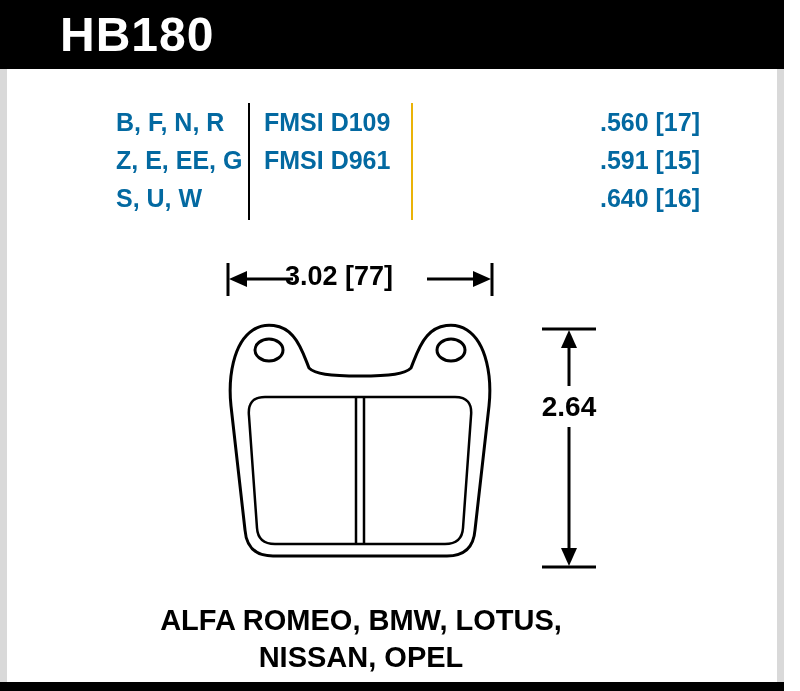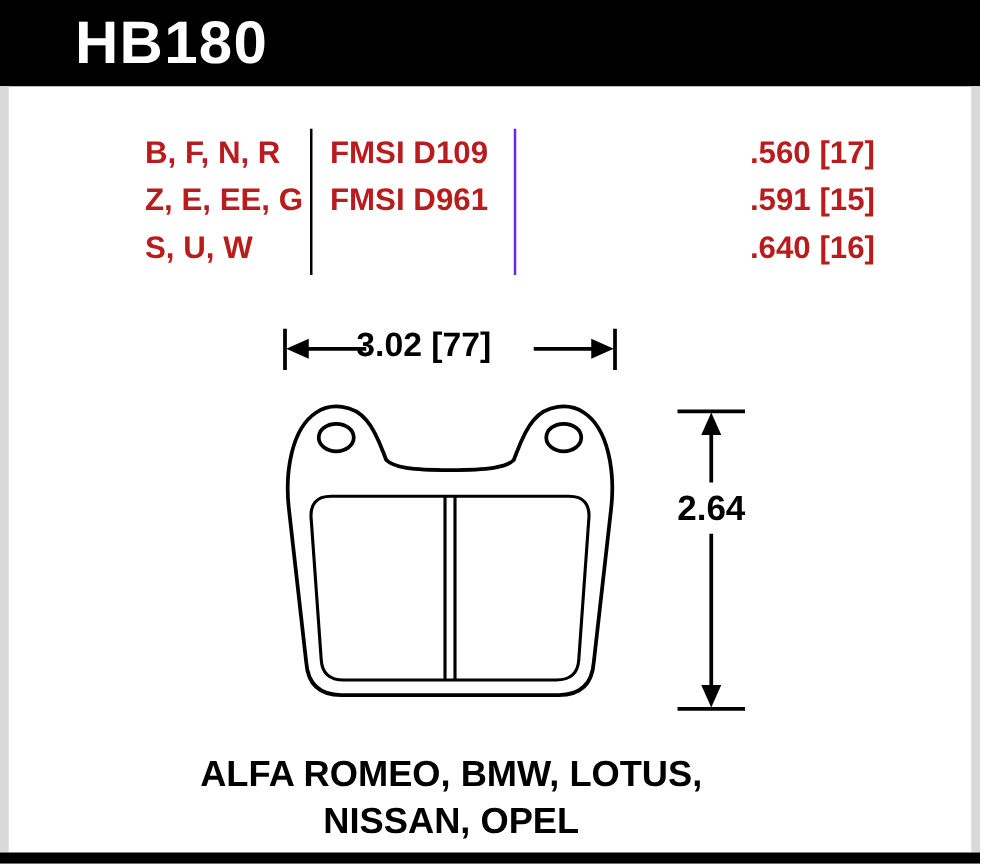--- a/index.html
+++ b/index.html
@@ -52,27 +52,27 @@
   .spec-table {
     position: absolute;
     left: 100px;
     top: 103px;
     width: 600px;
     height: 117px;
     display: grid;
     grid-template-columns: 148px 165px 287px;
     font-weight: bold;
     font-size: 25px;
-    color: #b91c1c;
+    color: #0369a1;
   }
   .spec-col { line-height: 38px; }
   .spec-col.compounds { padding-left: 16px; }
   .spec-col.fmsi {
     border-left: 2px solid #000;
-    border-right: 2px solid #6d28d9;
+    border-right: 2px solid #eab308;
     padding-left: 14px;
   }
   .spec-col.thickness { text-align: right; }
 
   .dim-label {
     position: absolute;
     font-weight: bold;
     color: #000;
     font-size: 27px;
   }

